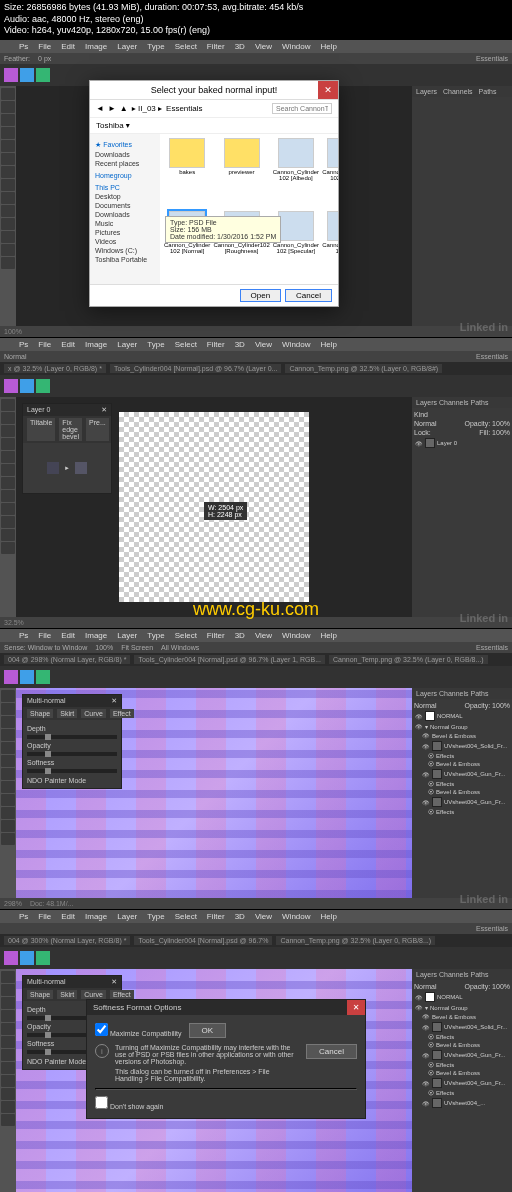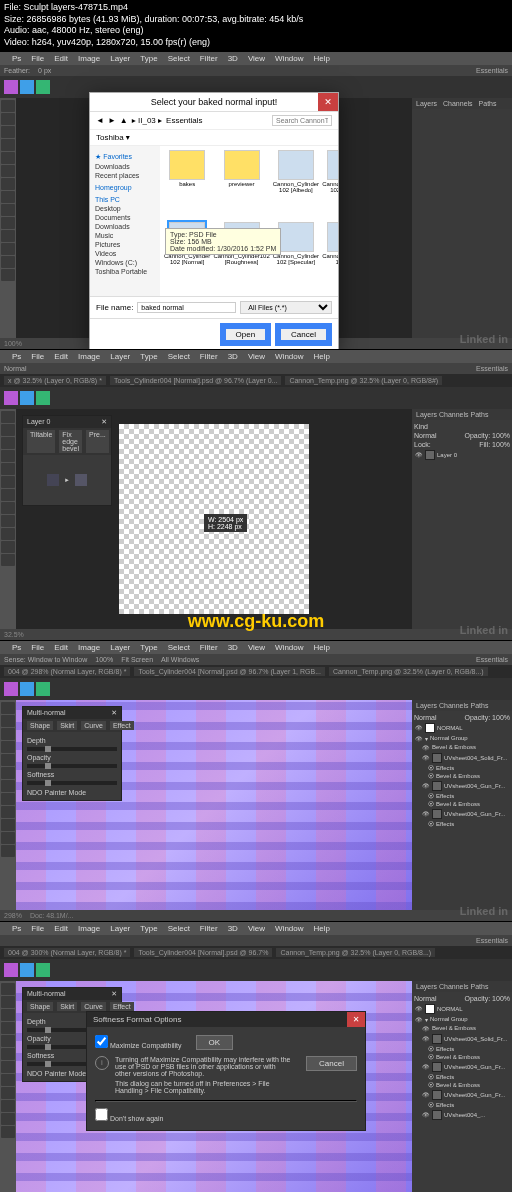--- a/index.html
+++ b/index.html
@@ -1,52 +1,52 @@
 <!DOCTYPE html>
 <html><head>
 <meta charset="utf-8">
 <style>
 *{margin:0;padding:0;box-sizing:border-box;font-family:Arial,sans-serif}
 body{background:#000;width:512px;font-size:7px;color:#ccc}
 .meta{background:#000;color:#fff;padding:2px 4px;font-size:9px;line-height:1.3}
 .shot{position:relative;background:#323232;border-top:1px solid #000}
-.menubar{background:#535353;padding:2px 12px;font-size:8px;display:flex;gap:10px}
+.menubar{background:#535353;padding:2px 19px;font-size:8px;display:flex;gap:10px}
 .menubar span{color:#ddd}
 .optbar{background:#424242;padding:2px 4px;font-size:7px;color:#aaa;display:flex;gap:8px;align-items:center}
 .tabbar{background:#2a2a2a;padding:2px 4px;font-size:7px;color:#999;display:flex;gap:4px}
 .tabbar span{background:#3a3a3a;padding:1px 4px}
 .main{display:flex;height:240px}
 .tools{width:16px;background:#535353;display:flex;flex-direction:column;gap:1px;padding:2px 1px}
 .tools div{width:14px;height:12px;background:#3a3a3a;border-radius:1px}
 .canvas{flex:1;background:#262626;position:relative;display:flex;align-items:center;justify-content:center}
 .sidepanel{width:100px;background:#424242;display:flex;flex-direction:column}
 .panelhead{background:#383838;padding:2px 4px;font-size:7px;color:#bbb;display:flex;gap:6px}
 .panelbody{flex:1;background:#3a3a3a;padding:2px}
 .swatches{display:flex;gap:2px;padding:4px}
 .swatch{width:14px;height:14px}
 .bottombar{background:#424242;padding:2px 4px;font-size:7px;color:#888;display:flex;gap:8px}
 .watermark-li{position:absolute;bottom:4px;right:4px;color:rgba(255,255,255,0.2);font-size:11px;font-weight:bold}
-.watermark-cg{position:absolute;left:50%;transform:translateX(-50%);color:#ffcc00;font-size:18px;font-weight:bold;z-index:10}
+.watermark-cg{position:absolute;left:50%;transform:translateX(-50%);color:#ffcc00;font-size:18px;font-weight:normal;z-index:10}
 
 
 .dialog{position:absolute;background:#fff;color:#000;border:1px solid #aaa;box-shadow:0 4px 20px rgba(0,0,0,0.5)}
 .dlg-title{background:#fff;padding:4px 6px;font-size:9px;text-align:center;position:relative;border-bottom:1px solid #ddd}
 .dlg-close{position:absolute;right:0;top:0;width:20px;height:100%;background:#c94040;color:#fff;display:flex;align-items:center;justify-content:center}
 .dlg-nav{padding:3px 6px;font-size:8px;display:flex;align-items:center;gap:4px;border-bottom:1px solid #eee}
 .dlg-nav input{font-size:7px;padding:1px 3px;border:1px solid #ccc}
 .dlg-body{display:flex;height:150px}
 .dlg-side{width:70px;background:#f5f5f5;padding:3px;font-size:7px}
 .dlg-side div{padding:1px 2px;color:#333}
 .dlg-side .hdr{color:#06c;margin-top:3px}
 .dlg-files{flex:1;padding:4px;display:grid;grid-template-columns:repeat(4,1fr);gap:3px;overflow:hidden}
 .file-item{display:flex;flex-direction:column;align-items:center;font-size:6px;text-align:center}
 .file-thumb{width:36px;height:30px;background:#eee;border:1px solid #ccc;margin-bottom:1px}
 .dlg-foot{padding:4px 6px;display:flex;gap:4px;align-items:center;font-size:8px;border-top:1px solid #ddd}
 .dlg-foot input,.dlg-foot select{font-size:7px;padding:1px 3px;border:1px solid #ccc;flex:1}
-.dlg-foot button{font-size:8px;padding:1px 10px;border:6px solid #3b82f6;background:#eee}
+.dlg-foot button{font-size:8px;padding:1px 10px;border:1px solid #3b82f6;background:#eee}
 .tooltip{position:absolute;background:#ffffe0;border:1px solid #aaa;padding:2px 4px;font-size:7px;color:#333;z-index:5}
 
 
 .checker{background-image:linear-gradient(45deg,#ccc 25%,transparent 25%),linear-gradient(-45deg,#ccc 25%,transparent 25%),linear-gradient(45deg,transparent 75%,#ccc 75%),linear-gradient(-45deg,transparent 75%,#ccc 75%);background-size:10px 10px;background-position:0 0,0 5px,5px -5px,-5px 0;background-color:#fff}
 .dims{position:absolute;background:#323232;color:#fff;padding:2px 4px;font-size:7px}
 
 
 .normal{background:linear-gradient(135deg,#a090ff,#c0b0ff,#8070ee);position:relative;overflow:hidden}
 .normal::before{content:"";position:absolute;inset:0;background-image:repeating-linear-gradient(0deg,rgba(100,80,200,0.4) 0 8px,transparent 8px 20px),repeating-linear-gradient(90deg,rgba(255,100,150,0.2) 0 30px,transparent 30px 60px)}
 
@@ -58,31 +58,30 @@
 .fp-body{padding:4px}
 .fp-row{display:flex;justify-content:space-between;padding:1px 0}
 .slider{height:4px;background:#222;margin:2px 0;position:relative}
 .slider::after{content:"";position:absolute;width:6px;height:6px;background:#888;top:-1px;left:20%}
 
 
 .psdlg{position:absolute;background:#3a3a3a;border:1px solid #222;color:#ccc;width:280px}
 .psdlg-title{background:#2a2a2a;padding:3px 6px;font-size:8px;position:relative}
 .psdlg-body{padding:8px;font-size:7px}
 .psdlg-row{display:flex;align-items:flex-start;gap:6px;margin-bottom:6px}
-.psdlg button{background:#555;border:1px solid #777;color:#ddd;padding:2px 12px;font-size:8px;float:right;margin-left:8px}
+.psdlg button{background:#555;border:1px solid #777;color:#ddd;padding:2px 12px;font-size:8px;float:right;margin-left:1px}
 .psdlg .info-icon{width:14px;height:14px;border:1px solid #888;border-radius:50%;display:flex;align-items:center;justify-content:center;font-size:8px;color:#888;flex-shrink:0}
 .layer-row{display:flex;align-items:center;gap:2px;padding:1px;font-size:6px}
 .layer-thumb{width:10px;height:10px;background:#666;border:1px solid #222}
 .eye{width:8px;font-size:6px}
 </style>
 </head>
 <body>
 
 <div class="meta">
-  <div>File: Sculpt layers-478715.mp4</div>
   <div>Size: 26856986 bytes (41.93 MiB), duration: 00:07:53, avg.bitrate: 454 kb/s</div>
   <div>Audio: aac, 48000 Hz, stereo (eng)</div>
   <div>Video: h264, yuv420p, 1280x720, 15.00 fps(r) (eng)</div>
 </div>
 
 <div class="shot">
   <div class="menubar">
     <span>Ps</span>
     <span>File</span>
     <span>Edit</span>
@@ -185,25 +184,20 @@
             <div class="file-item">
                 <div class="file-thumb" style="background:#cde"></div>
                 <span>Cannon_Cylinder 102 [Specular]</span>
               </div>
             <div class="file-item">
                 <div class="file-thumb" style="background:#cde"></div>
                 <span>Cannon_Cylinder 102_0s</span>
               </div>
           </div>
         </div>
-        <div class="dlg-foot">
-          <span>File name:</span>
-          <input value="baked normal" style="">
-          <select><option>All Files (*.*)</option></select>
-        </div>
         <div class="dlg-foot" style="justify-content:flex-end">
           <button>Open</button>
           <button>Cancel</button>
         </div>
         <div class="tooltip" style="left:75px;top:135px">
           <div>Type: PSD File</div>
           <div>Size: 156 MB</div>
           <div>Date modified: 1/30/2016 1:52 PM</div>
         </div>
       </div>

